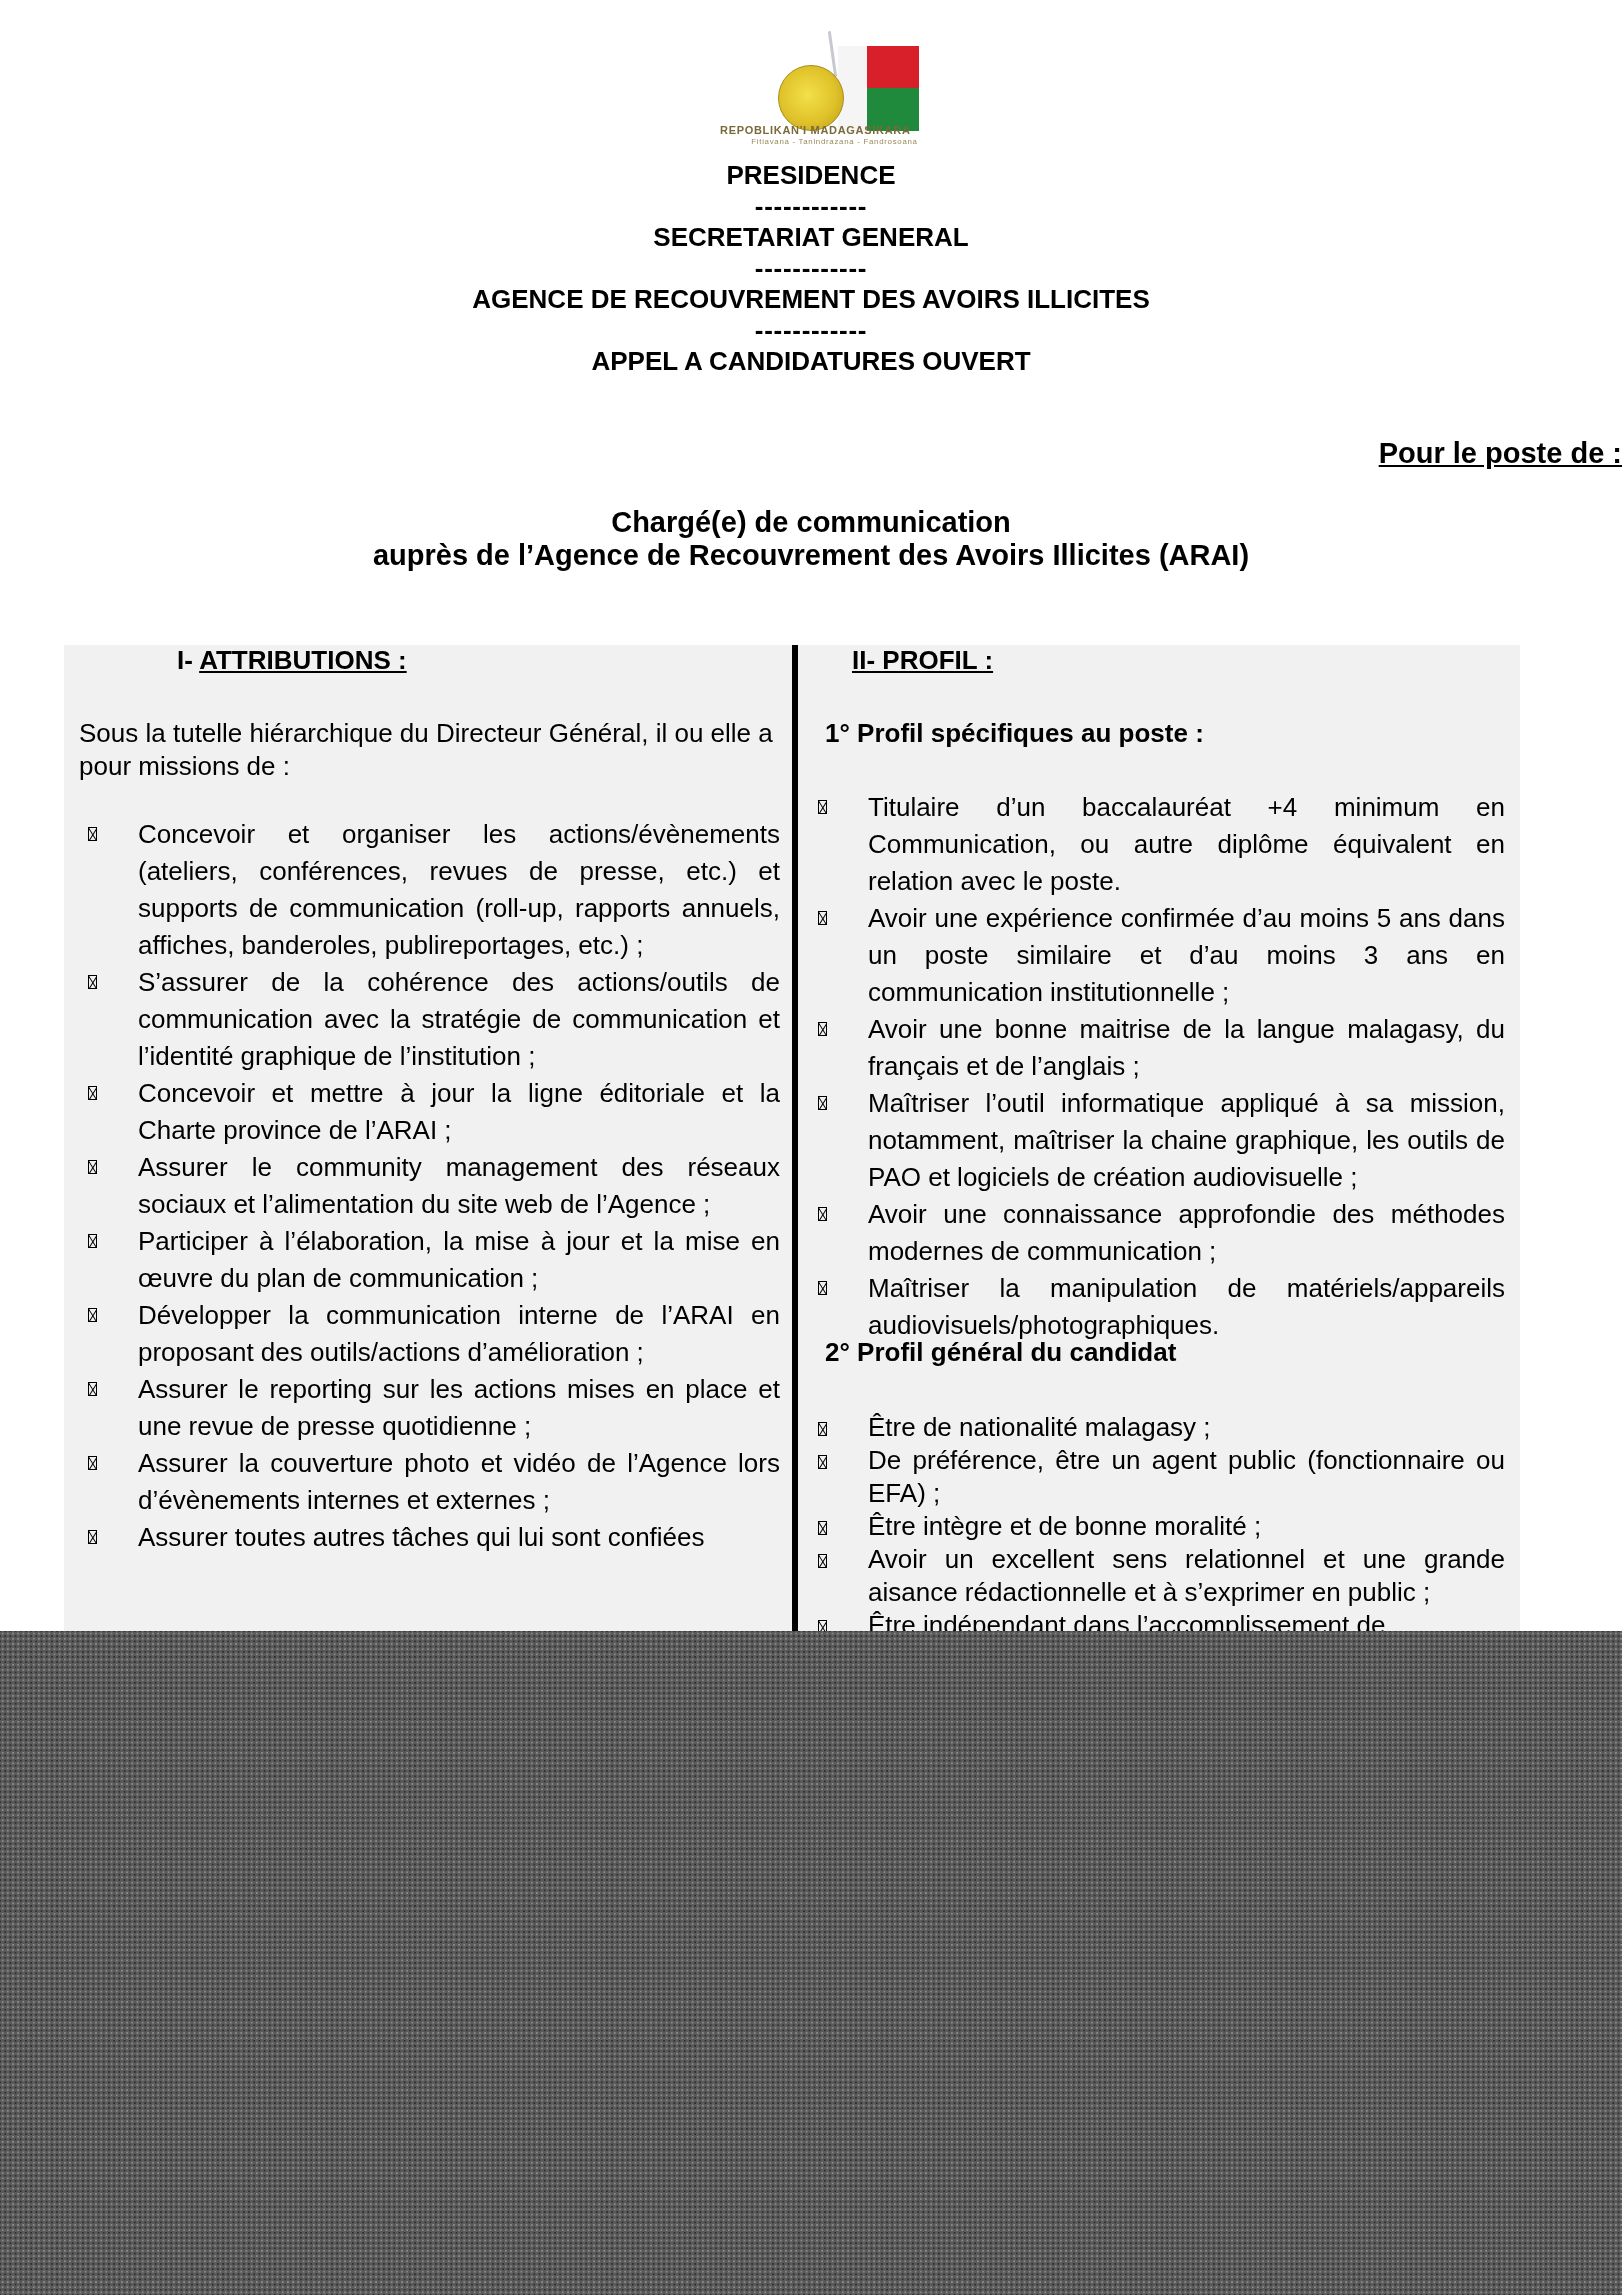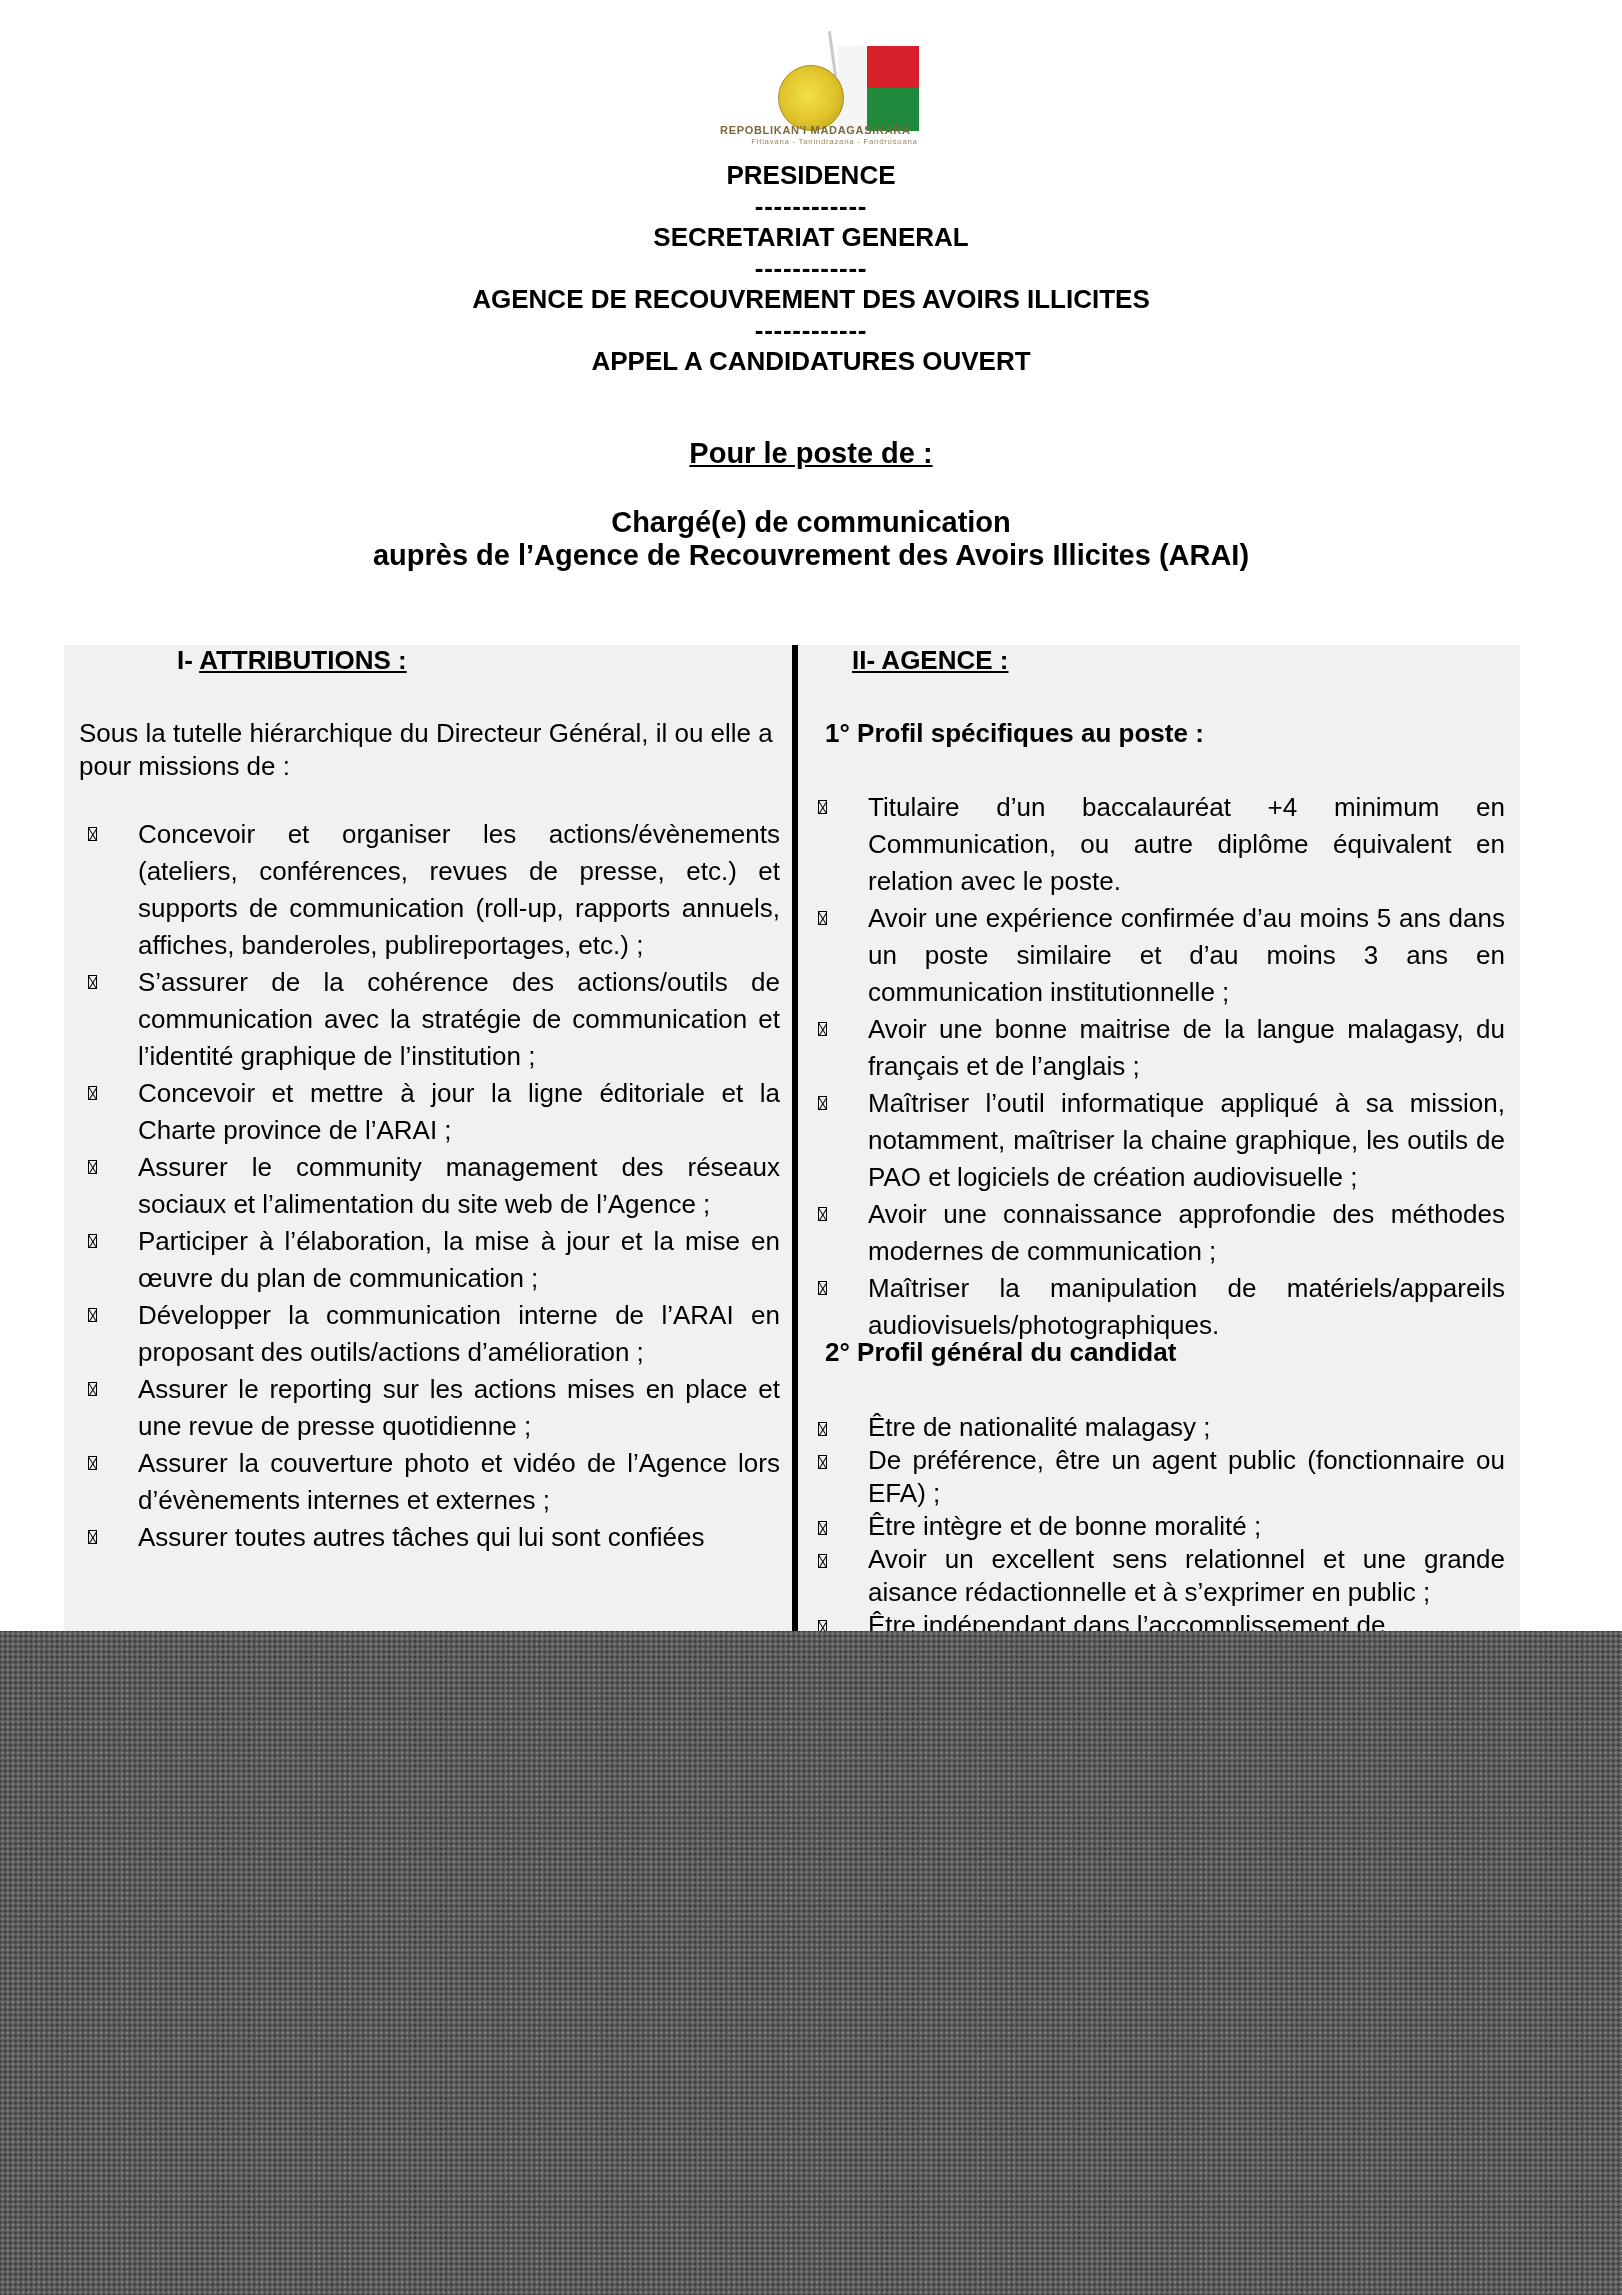--- a/index.html
+++ b/index.html
@@ -29,21 +29,21 @@
       position: absolute; left: 0; width: 100%; top: 111px; text-align: center;
       font-size: 7.9px; color: #9a8a5a; letter-spacing: 0.7px;
     }
 
     .header-block {
       position: absolute; left: 0; width: 1622px; top: 160px; text-align: center;
       font-weight: bold; font-size: 26px; line-height: 31px;
     }
     .header-block .sep { letter-spacing: 0.7px; }
     .poste-label {
-      position: absolute; left: 0; width: 1622px; top: 437px; text-align: center;
+      position: absolute; left: 0; width: 1622px; top: 437px; text-align: right;
       font-weight: bold; font-size: 29px; text-decoration: underline;
     }
     .job-title {
       position: absolute; left: 0; width: 1622px; top: 506px; text-align: center;
       font-weight: bold; font-size: 29px; line-height: 33px;
     }
 
     .panel {
       position: absolute; left: 64px; top: 645px; width: 1456px; height: 1021px;
       background: #f1f1f1;
@@ -138,21 +138,21 @@
     <li><span class="box"></span><span>Participer à l’élaboration, la mise à jour et la mise en œuvre du plan de communication ;</span></li>
     <li><span class="box"></span><span>Développer la communication interne de l’ARAI en proposant des outils/actions d’amélioration ;</span></li>
     <li><span class="box"></span><span>Assurer le reporting sur les actions mises en place et une revue de presse quotidienne ;</span></li>
     <li><span class="box"></span><span>Assurer la couverture photo et vidéo de l’Agence lors d’évènements internes et externes ;</span></li>
     <li><span class="box"></span><span>Assurer toutes autres tâches qui lui sont confiées</span></li>
   </ul>
 </div>
 
 <div class="col-right">
   <div class="section-title right-title">
-    <span class="u">II- AGENCE :</span>
+    <span class="u">II- PROFIL :</span>
   </div>
   <div class="subhead" style="top:73px;">1° Profil spécifiques au poste :</div>
   <ul class="items right-items" style="top:144px; width:696px;">
     <li><span class="box"></span><span>Titulaire d’un baccalauréat +4 minimum en Communication, ou autre diplôme équivalent en relation avec le poste.</span></li>
     <li><span class="box"></span><span>Avoir une expérience confirmée d’au moins 5 ans dans un poste similaire et d’au moins 3 ans en communication institutionnelle ;</span></li>
     <li><span class="box"></span><span>Avoir une bonne maitrise de la langue malagasy, du français et de l’anglais ;</span></li>
     <li><span class="box"></span><span>Maîtriser l’outil informatique appliqué à sa mission, notamment, maîtriser la chaine graphique, les outils de PAO et logiciels de création audiovisuelle ;</span></li>
     <li><span class="box"></span><span>Avoir une connaissance approfondie des méthodes modernes de communication ;</span></li>
     <li><span class="box"></span><span>Maîtriser la manipulation de matériels/appareils audiovisuels/photographiques.</span></li>
   </ul>

